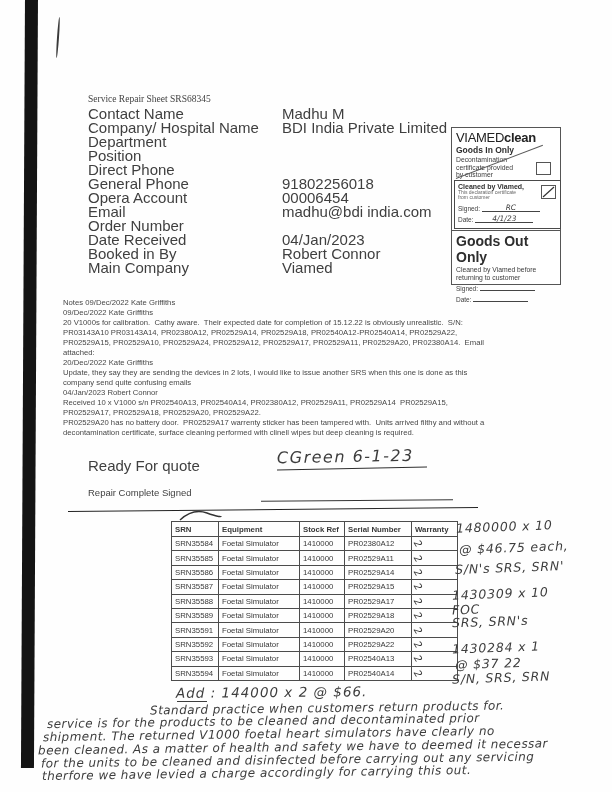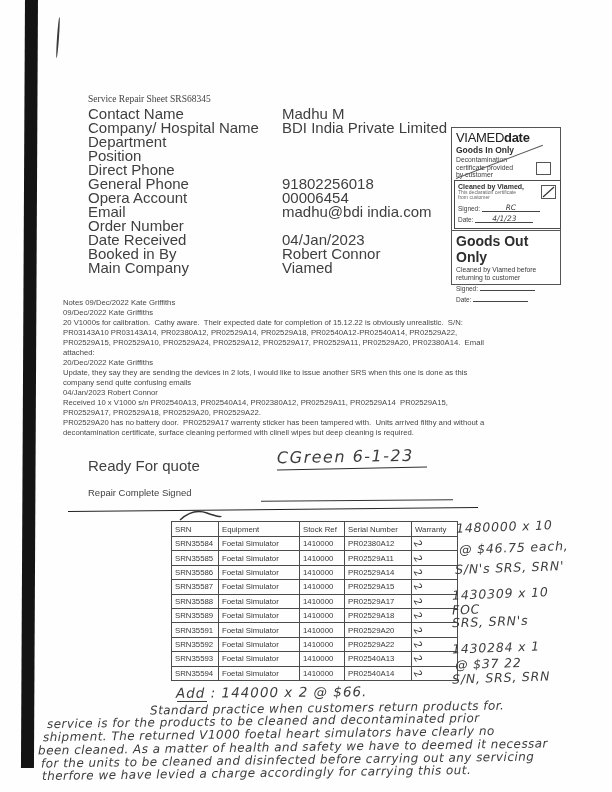--- a/index.html
+++ b/index.html
@@ -56,21 +56,21 @@
                  transform:rotate(-1.2deg);}
   .repair-line{position:absolute;left:261px;top:500px;width:192px;border-top:1.4px solid #333;
                transform:rotate(-0.4deg);}
   .long-rule{position:absolute;left:68px;top:509px;width:410px;border-top:1.6px solid #222;
              transform:rotate(-0.55deg);}
 
   
   .tbl{position:absolute;left:171px;top:521px;border-collapse:collapse;font-size:7.8px;color:#383838;}
   .tbl th,.tbl td{border:1.2px solid #4c4c4c;padding:0 3px;height:13.4px;font-weight:400;
                   text-align:left;white-space:nowrap;}
-  .tbl th{height:14px;}
+  .tbl th{height:14px;font-weight:bold;}
   .squiggle{position:absolute;left:177px;top:507px;}
 
   
   .hw{font-family:"DejaVu Sans",sans-serif;font-style:italic;color:#3d3d3d;}
   .hw-sig{position:absolute;left:277px;top:447px;font-size:16px;letter-spacing:1.5px;
           transform:rotate(-1deg);white-space:nowrap;}
   .hw-rc{font-size:7.5px;}
   .hw2{display:inline-block;font-size:10px;transform:rotate(58deg);color:#3a3a3a;}
   .mn{position:absolute;font-size:12.5px;letter-spacing:0.8px;white-space:nowrap;
       transform:rotate(-2deg);}
@@ -135,21 +135,21 @@
         <span class="form-label">Booked in By</span>
         <span class="form-value">Robert Connor</span>
       </div>
     <div class="form-row">
         <span class="form-label">Main Company</span>
         <span class="form-value">Viamed</span>
       </div>
   </div>
 
   <div class="cleanbox">
-    <div class="brand"><span>VIAMED</span><b>date</b></div>
+    <div class="brand"><span>VIAMED</span><b>clean</b></div>
     <div class="gi-head">Goods In Only</div>
     <div class="gi-text">
       <div>Decontamination</div>
       <div>certificate provided</div>
       <div>by customer</div>
     </div>
     <div class="cb cb-empty"></div>
     <div class="innerbox">
       <div class="inner-head">Cleaned by Viamed,</div>
       <div class="inner-small">

